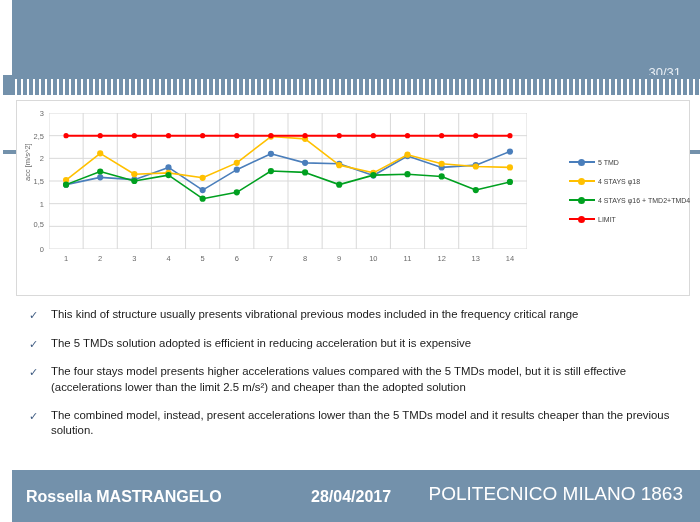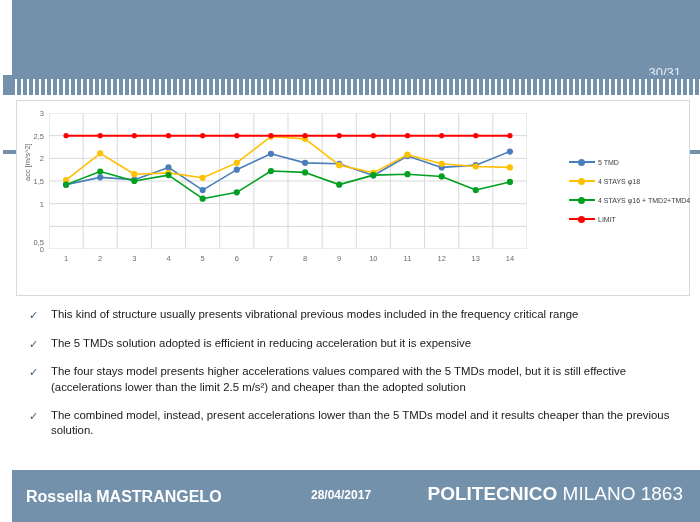--- a/index.html
+++ b/index.html
@@ -134,27 +134,27 @@
   #footer-edge {
     position: absolute; left: 0; top: 0;
     width: 9px; height: 52px; background: #ffffff;
   }
   #footer-author {
     position: absolute; left: 23px; top: 18px;
     font-size: 16px; font-weight: bold; color: #ffffff;
   }
   #footer-date {
     position: absolute; left: 308px; top: 18px;
-    font-size: 12px; font-weight: bold; color: #ffffff;
+    font-size: 16px; font-weight: bold; color: #ffffff;
   }
   #footer-brand {
     position: absolute; right: 20px; top: 13px;
     font-size: 19px; color: #ffffff; white-space: nowrap;
   }
-  #footer-brand .bold { font-weight: bold; padding-left: 26px; }
+  #footer-brand .bold { font-weight: normal; padding-left: 26px; }
 </style>
 </head>
 <body>
 
 <div id="slide">
 
   <div id="header">
     <div id="header-accent-left"></div>
     <div id="slide-number">30/31</div>
   </div>
@@ -245,21 +245,21 @@
           <circle cx="221.92857142857144" cy="22.666666666666657" r="2.6" fill="#ff0000"></circle>
           <circle cx="256.0714285714286" cy="22.666666666666657" r="2.6" fill="#ff0000"></circle>
           <circle cx="290.2142857142857" cy="22.666666666666657" r="2.6" fill="#ff0000"></circle>
           <circle cx="324.3571428571429" cy="22.666666666666657" r="2.6" fill="#ff0000"></circle>
           <circle cx="358.50000000000006" cy="22.666666666666657" r="2.6" fill="#ff0000"></circle>
           <circle cx="392.64285714285717" cy="22.666666666666657" r="2.6" fill="#ff0000"></circle>
           <circle cx="426.78571428571433" cy="22.666666666666657" r="2.6" fill="#ff0000"></circle>
           <circle cx="460.92857142857144" cy="22.666666666666657" r="2.6" fill="#ff0000"></circle>
         </svg>
     <div class="ytick" style="top: 136px;">0</div>
-        <div class="ytick" style="top: 129px;">0,5</div>
+        <div class="ytick" style="top: 111px;">0,5</div>
         <div class="ytick" style="top: 90.6667px;">1</div>
         <div class="ytick" style="top: 68px;">1,5</div>
         <div class="ytick" style="top: 45.3333px;">2</div>
         <div class="ytick" style="top: 22.6667px;">2,5</div>
         <div class="ytick" style="top: 0px;">3</div>
         <div class="xtick" style="left: 17.0714px;">1</div>
         <div class="xtick" style="left: 51.2143px;">2</div>
         <div class="xtick" style="left: 85.3571px;">3</div>
         <div class="xtick" style="left: 119.5px;">4</div>
         <div class="xtick" style="left: 153.643px;">5</div>

